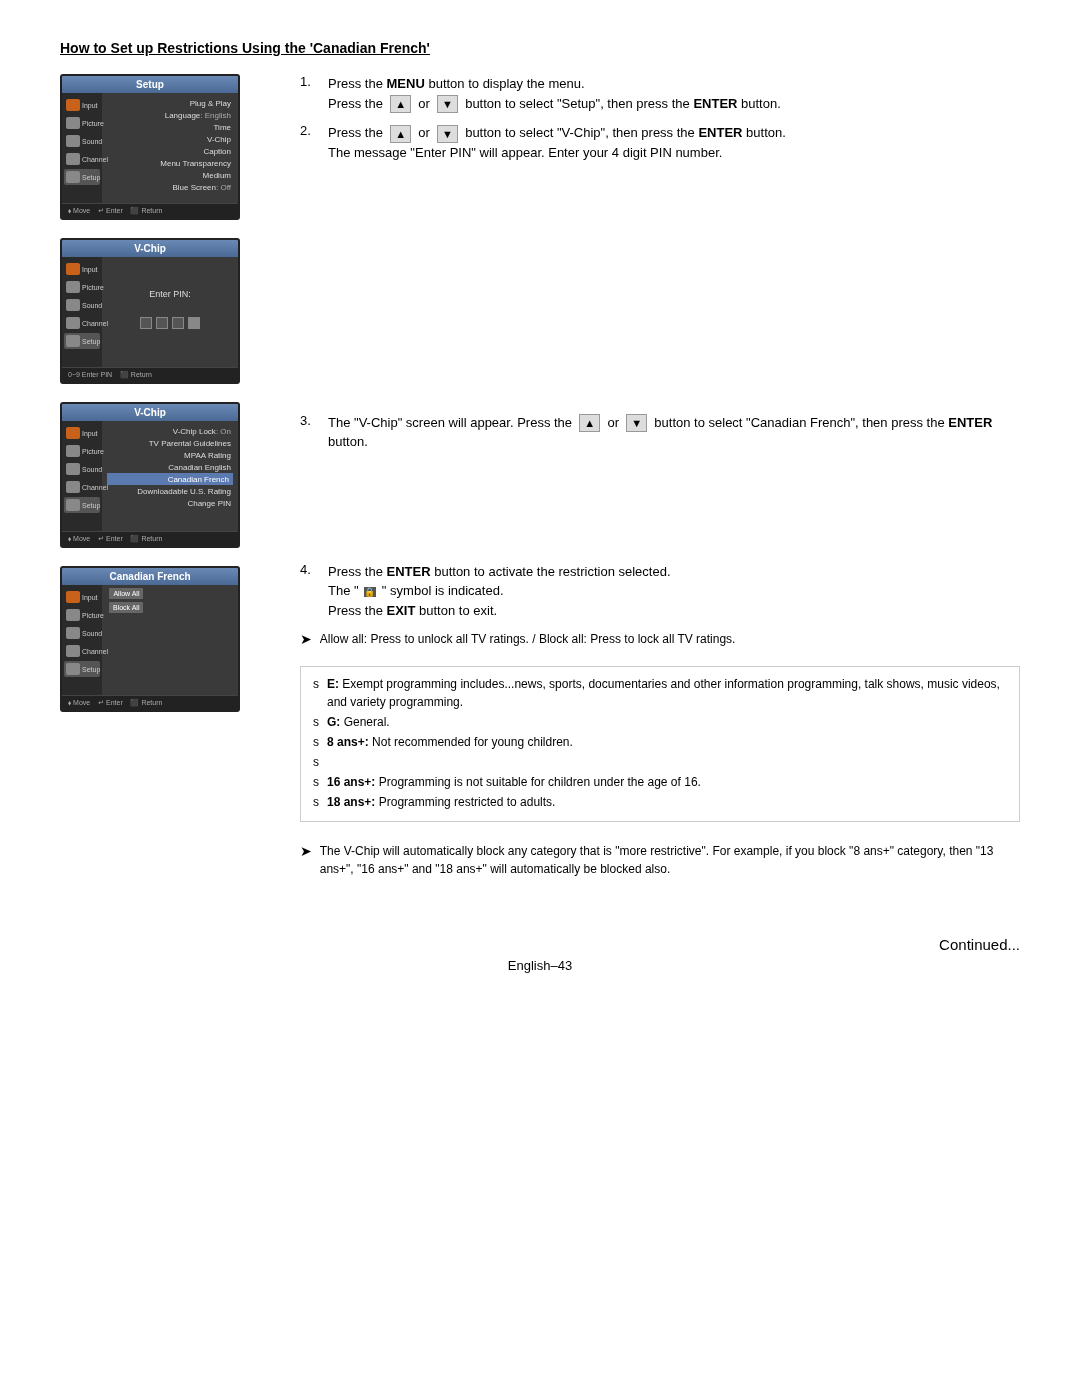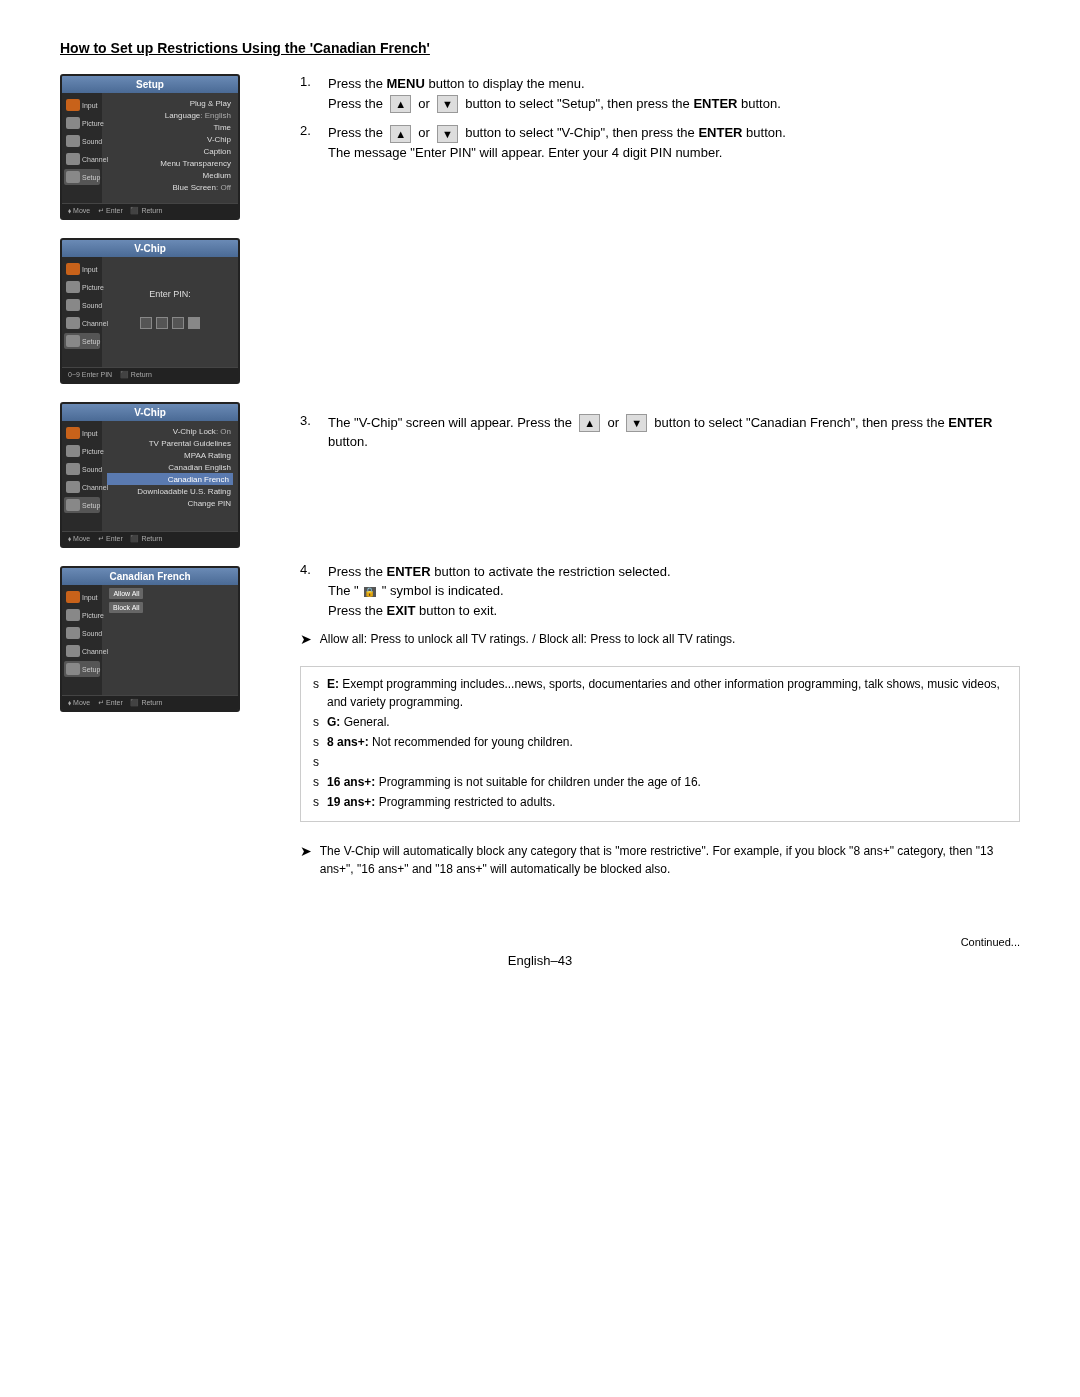--- a/index.html
+++ b/index.html
@@ -540,30 +540,30 @@
       </div>
       <div class="info-item">
         <span class="info-bullet">s</span>
       </div>
       <div class="info-item">
         <span class="info-bullet">s</span>
         <span><strong>16 ans+:</strong> Programming is not suitable for children under the age of 16.</span>
       </div>
       <div class="info-item">
         <span class="info-bullet">s</span>
-        <span><strong>19 ans+:</strong> Programming restricted to adults.</span>
+        <span><strong>18 ans+:</strong> Programming restricted to adults.</span>
       </div>
     </div>
 
     <div class="note-block" style="margin-top:10px;">
       <span class="note-arrow">➤</span>
       <span class="note-text">The V-Chip will automatically block any category that is "more restrictive". For example, if you block "8 ans+" category, then "13 ans+", "16 ans+" and "18 ans+" will automatically be blocked also.</span>
     </div>
 
   </div>
 </div>
 
 <div class="page-footer">
-  <span style="font-size:11px;margin-left:auto;">Continued...</span>
+  <span style="font-size:15px;margin-left:auto;">Continued...</span>
 </div>
 <div style="text-align:center;margin-top:4px;">
   <span style="font-size:13px;margin-top:40px;">English–43</span>
 </div>
 
 </body></html>

